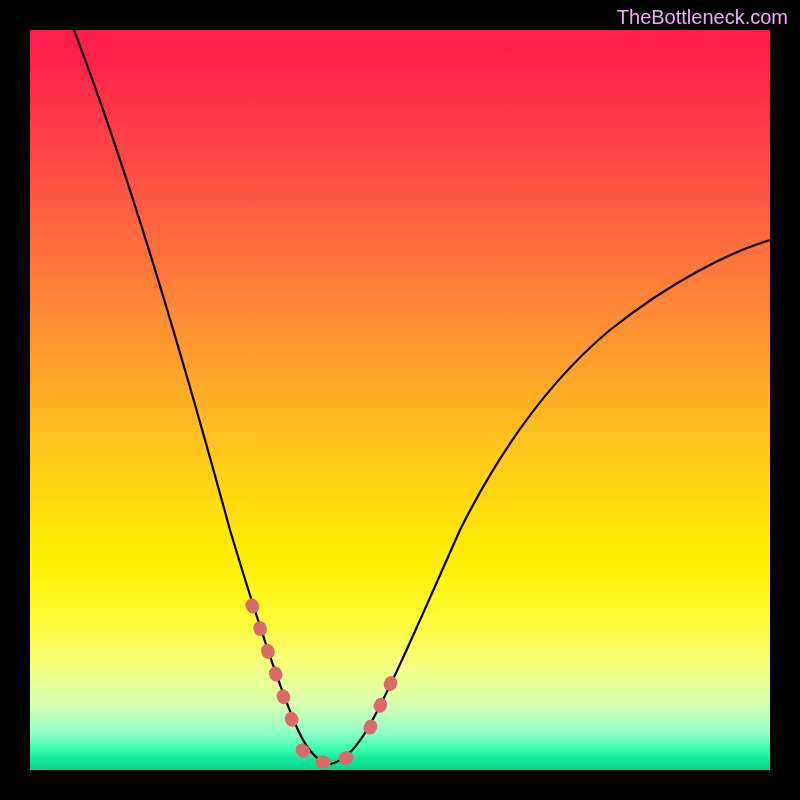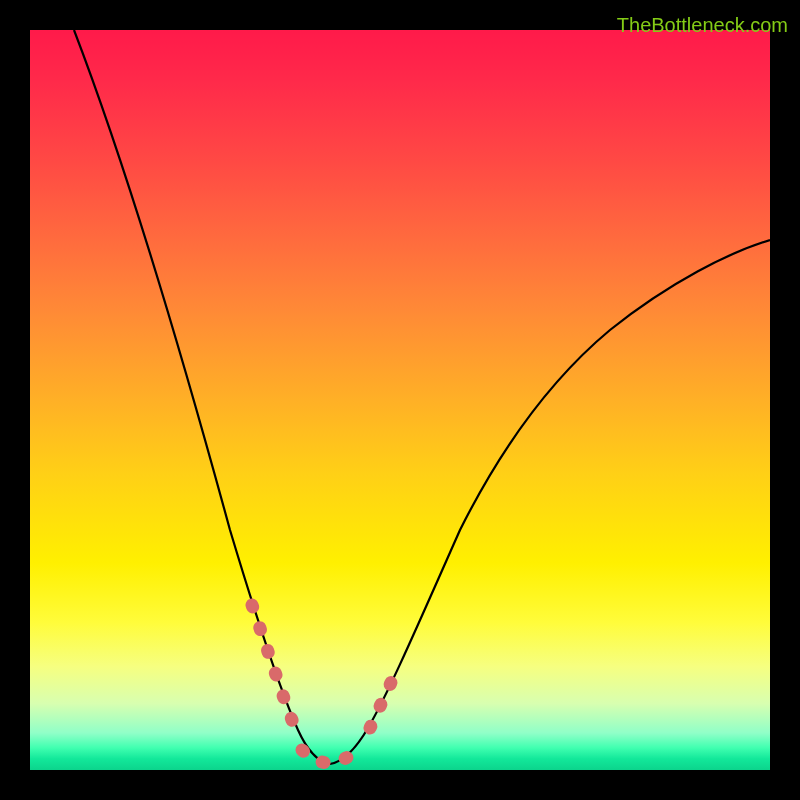--- a/index.html
+++ b/index.html
@@ -8,25 +8,24 @@
     width: 800px;
     height: 800px;
     background: #000;
     position: relative;
     font-family: Arial, sans-serif;
   }
   .watermark {
     position: absolute;
     top: 6px;
     right: 12px;
-    color: #84cc16;
+    color: #f0abfc;
     font-size: 20px;
     font-weight: 500;
     z-index: 10;
-    margin-top: 8px;
   }
   .plot-area {
     position: absolute;
     left: 30px;
     top: 30px;
     width: 740px;
     height: 740px;
     overflow: hidden;
   }
   .gradient-bg {

